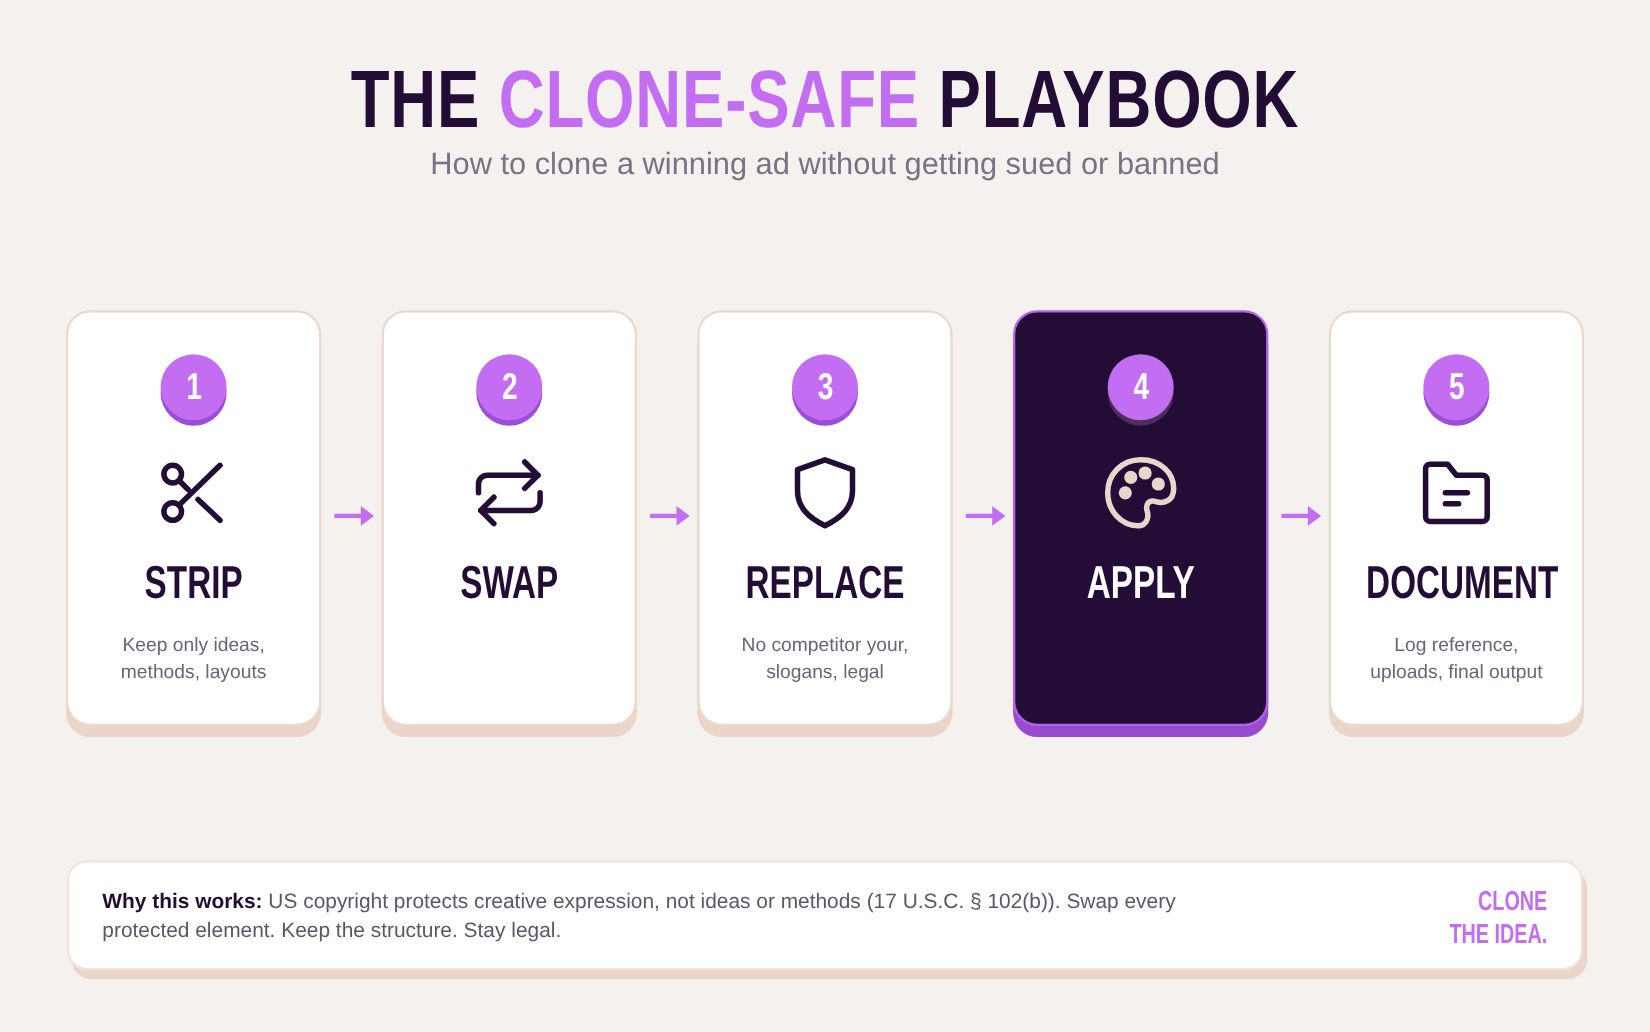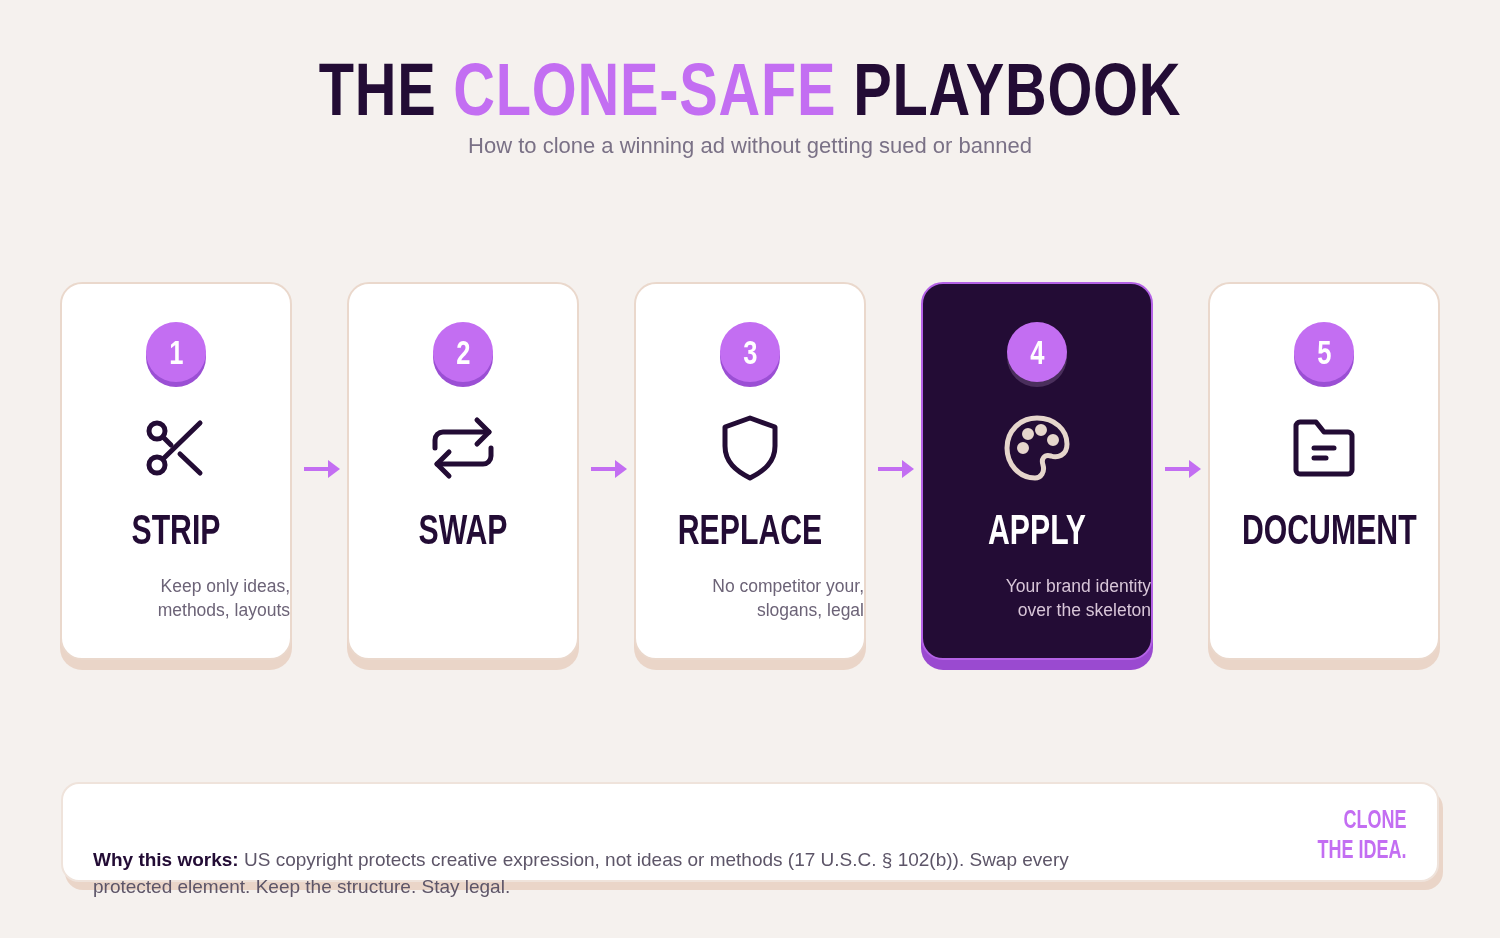--- a/index.html
+++ b/index.html
@@ -22,21 +22,21 @@
       color: #230c35;
       transform: scaleX(0.78);
       transform-origin: center;
     }
     .title .accent { color: #c36ef2; }
 
     .subtitle {
       position: absolute; top: 133px; left: 0; width: 1500px;
       text-align: center;
       font-family: "Liberation Sans", sans-serif;
-      font-size: 22px;
+      font-size: 28px;
       color: #7a7186;
     }
 
     .steps {
       position: absolute; top: 282px; left: 60px;
       width: 1380px; height: 390px;
     }
     .card {
       position: absolute; top: 0;
       width: 232px; height: 378px;
@@ -80,21 +80,21 @@
       font-size: 42px;
       line-height: 48px;
       color: #230c35;
       transform: scaleX(0.72);
       transform-origin: center;
     }
     .card.active .step-title { color: #ffffff; }
 
     .step-desc {
       position: absolute; top: 290px; left: 0; width: 100%;
-      text-align: right;
+      text-align: center;
       font-size: 17.5px;
       line-height: 24px;
       color: #6c6377;
     }
     .card.active .step-desc { color: #d8c6d8; }
 
     .arrow {
       position: absolute; top: 176px;
       width: 40px; height: 22px;
     }
@@ -107,21 +107,20 @@
       border: 2px solid #efe3db;
       border-radius: 18px;
       box-shadow: 4px 8px 0 0 #ead5c8;
     }
     .footer-text {
       position: absolute; top: 22px; left: 30px;
       width: 990px;
       font-size: 19px;
       line-height: 27px;
       color: #5d5568;
-      margin-top: 40px;
     }
     .footer-text .strong { font-weight: 700; color: #230c35; }
     .brand {
       position: absolute; top: 20px; right: 30px;
       text-align: right;
       font-weight: 700;
       font-size: 25px;
       line-height: 30px;
       color: #c36ef2;
       transform: scaleX(0.72);
@@ -213,43 +212,43 @@
       <div class="icon">
         <svg viewBox="0 0 72 72" fill="none" stroke="#e6d6cc" stroke-width="5" stroke-linejoin="round">
           <path d="M36 6 C54 6 66 18 66 32 C66 44 56 46 50 44 C43 42 40 47 42 53 C44 60 40 66 34 66 C18 66 6 52 6 36 C6 19 19 6 36 6 Z"></path>
           <circle cx="22" cy="36" r="3.5" fill="#e6d6cc"></circle>
           <circle cx="27" cy="22" r="3.5" fill="#e6d6cc"></circle>
           <circle cx="40" cy="18" r="3.5" fill="#e6d6cc"></circle>
           <circle cx="52" cy="28" r="3.5" fill="#e6d6cc"></circle>
         </svg>
       </div>
       <div class="step-title">APPLY</div>
-      <div class="step-desc">
-        <div>Your brand identity</div>
-        <div>over the skeleton</div>
-      </div>
     </div>
 
     <div class="arrow" style="left:1103px;">
       <svg viewBox="0 0 40 22">
           <line x1="2" y1="11" x2="28" y2="11" stroke="#c36ef2" stroke-width="4"></line>
           <polygon points="26,2 38,11 26,20" fill="#c36ef2"></polygon>
         </svg>
     </div>
 
     <div class="card" style="left:1148px;">
       <div class="badge"><span>5</span></div>
       <div class="icon">
         <svg viewBox="0 0 72 72" fill="none" stroke="#230c35" stroke-width="5" stroke-linecap="round" stroke-linejoin="round">
           <path d="M8 14 a4 4 0 0 1 4 -4 H28 L36 20 H60 a4 4 0 0 1 4 4 V58 a4 4 0 0 1 -4 4 H12 a4 4 0 0 1 -4 -4 Z"></path>
           <line x1="26" y1="36" x2="46" y2="36"></line>
           <line x1="26" y1="46" x2="38" y2="46"></line>
         </svg>
       </div>
       <div class="step-title">DOCUMENT</div>
+      <div class="step-desc">
+        <div>Log reference,</div>
+        <div>uploads, final output</div>
+      </div>
     </div>
 
   </div>
 
   <div class="footer">
     <div class="footer-text">
       <span class="strong">Why this works:</span><span> US copyright protects creative expression, not ideas or methods (17 U.S.C. § 102(b)). Swap every protected element. Keep the structure. Stay legal.</span>
     </div>
     <div class="brand">
       <div>CLONE</div>

